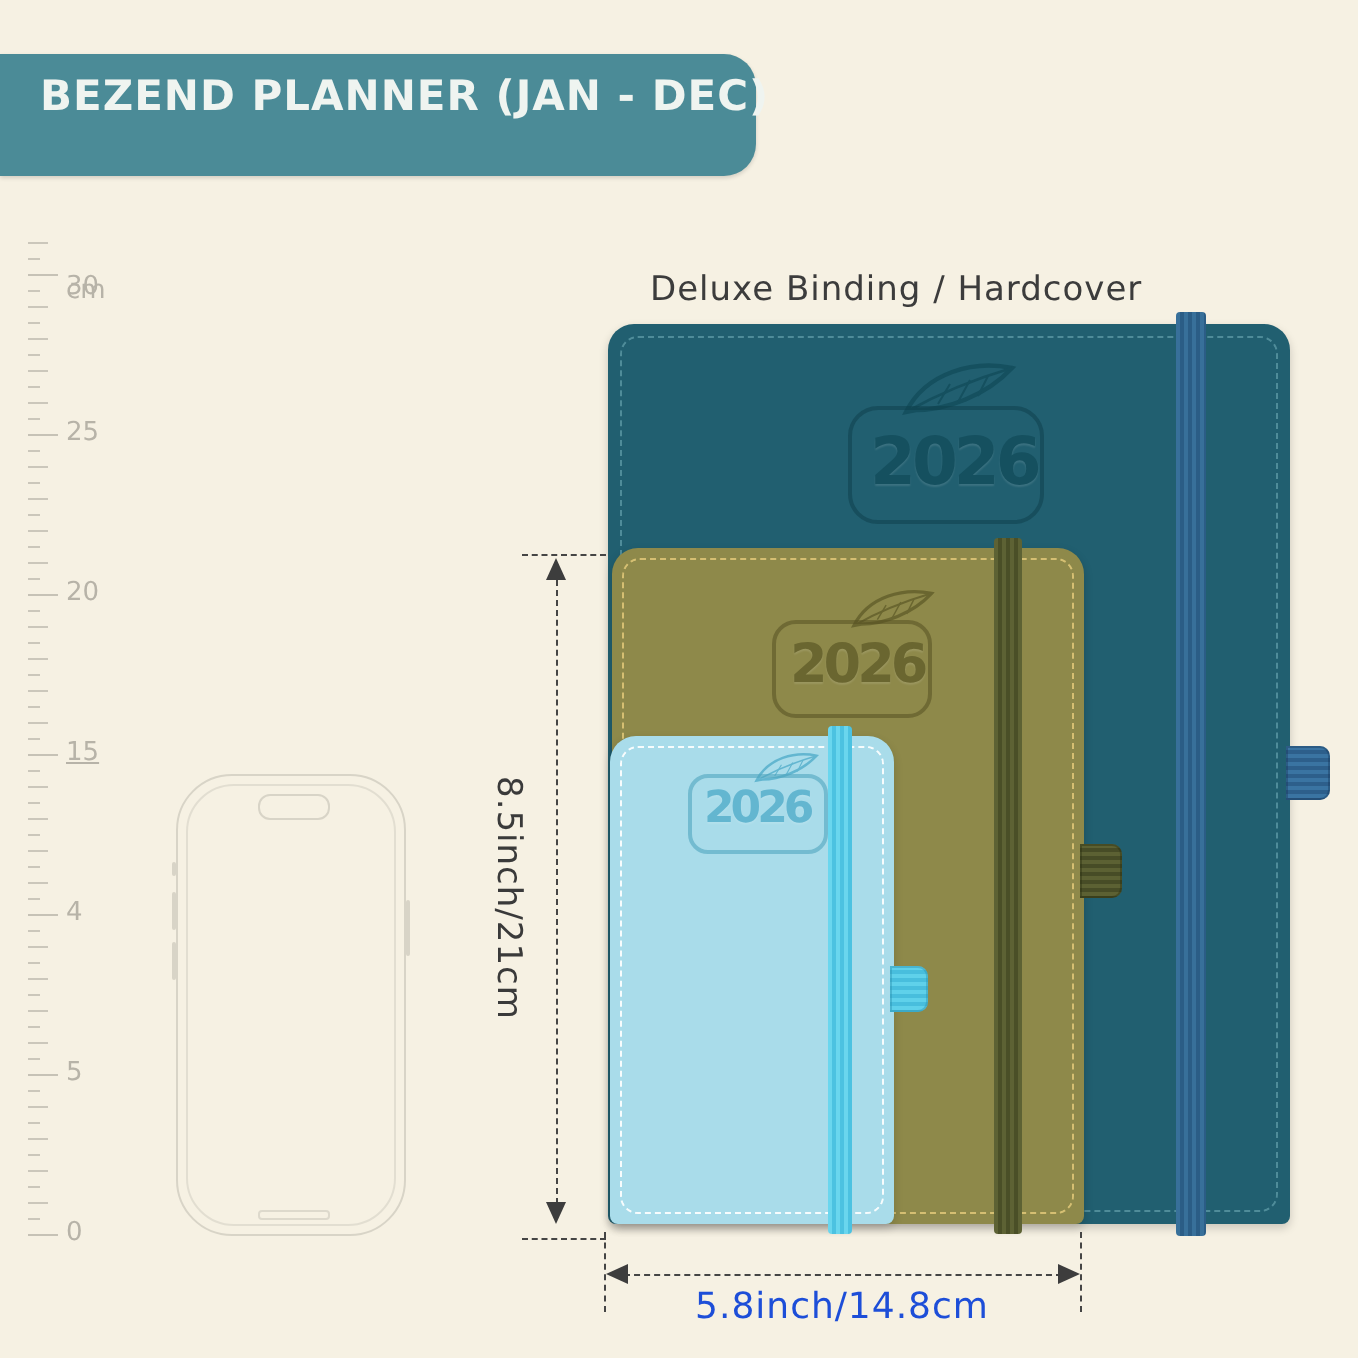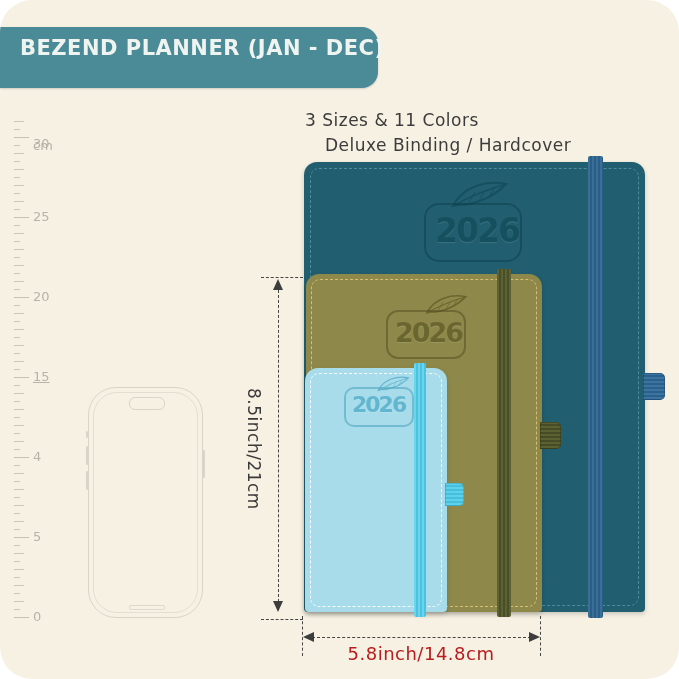--- a/index.html
+++ b/index.html
@@ -1,17 +1,17 @@
 <!DOCTYPE html>
 <html><head>
 <meta charset="utf-8">
 <style>
   html,body{margin:0;padding:0;}
   body{font-family:"DejaVu Sans","Liberation Sans",sans-serif;}
-  #stage{position:relative;width:679px;height:679px;background:#f6f1e3;overflow:hidden;border-radius:32px;}
+  #stage{position:relative;width:679px;height:679px;background:#f6f1e3;overflow:hidden;}
 
   
   .banner{position:absolute;left:0;top:27px;width:378px;height:61px;background:#4b8b97;
           border-radius:0 16px 16px 0;box-shadow:0 1px 2px rgba(0,0,0,.15);}
   .banner-title{position:absolute;left:20px;top:9px;font-size:21px;font-weight:bold;
           letter-spacing:.5px;color:#eff4f0;white-space:nowrap;}
   .banner-sub{position:absolute;left:21px;top:37px;font-size:13px;font-weight:bold;
           letter-spacing:.4px;color:#eff4f0;}
 
   
@@ -99,33 +99,32 @@
   .dash-v{position:absolute;width:0;border-left:1.5px dashed #454545;}
   .dash-h{position:absolute;height:0;border-top:1.5px dashed #454545;}
   .arr{position:absolute;width:0;height:0;}
   .arr-up{border-left:5px solid transparent;border-right:5px solid transparent;border-bottom:11px solid #3d3d3d;}
   .arr-down{border-left:5px solid transparent;border-right:5px solid transparent;border-top:11px solid #3d3d3d;}
   .arr-left{border-top:5px solid transparent;border-bottom:5px solid transparent;border-right:11px solid #3d3d3d;}
   .arr-right{border-top:5px solid transparent;border-bottom:5px solid transparent;border-left:11px solid #3d3d3d;}
   .h-dim-label{position:absolute;left:244px;top:388px;writing-mode:vertical-rl;
        font-size:17px;color:#3a3a3a;letter-spacing:.5px;}
   .w-dim-label{position:absolute;left:302px;top:643px;width:238px;text-align:center;
-       font-size:18px;color:#b91c1c;letter-spacing:.5px;}
+       font-size:18px;color:#1d4ed8;letter-spacing:.5px;}
   .dim{z-index:6;}
 </style>
 </head>
 <body>
 
 <div id="stage">
 
   <div class="banner">
     <div class="banner-title">BEZEND PLANNER (JAN - DEC)</div>
   </div>
 
-  <div class="info1">3 Sizes &amp; 11 Colors</div>
   <div class="info2">Deluxe Binding / Hardcover</div>
 
   <div class="ruler">
     <div class="ruler-unit">cm</div>
     <div id="ruler-ticks">
         <div class="tick major" style="top: 503px;"></div>
         <div class="tick" style="top: 495px;"></div>
         <div class="tick mid" style="top: 487px;"></div>
         <div class="tick" style="top: 479px;"></div>
         <div class="tick mid" style="top: 471px;"></div>

